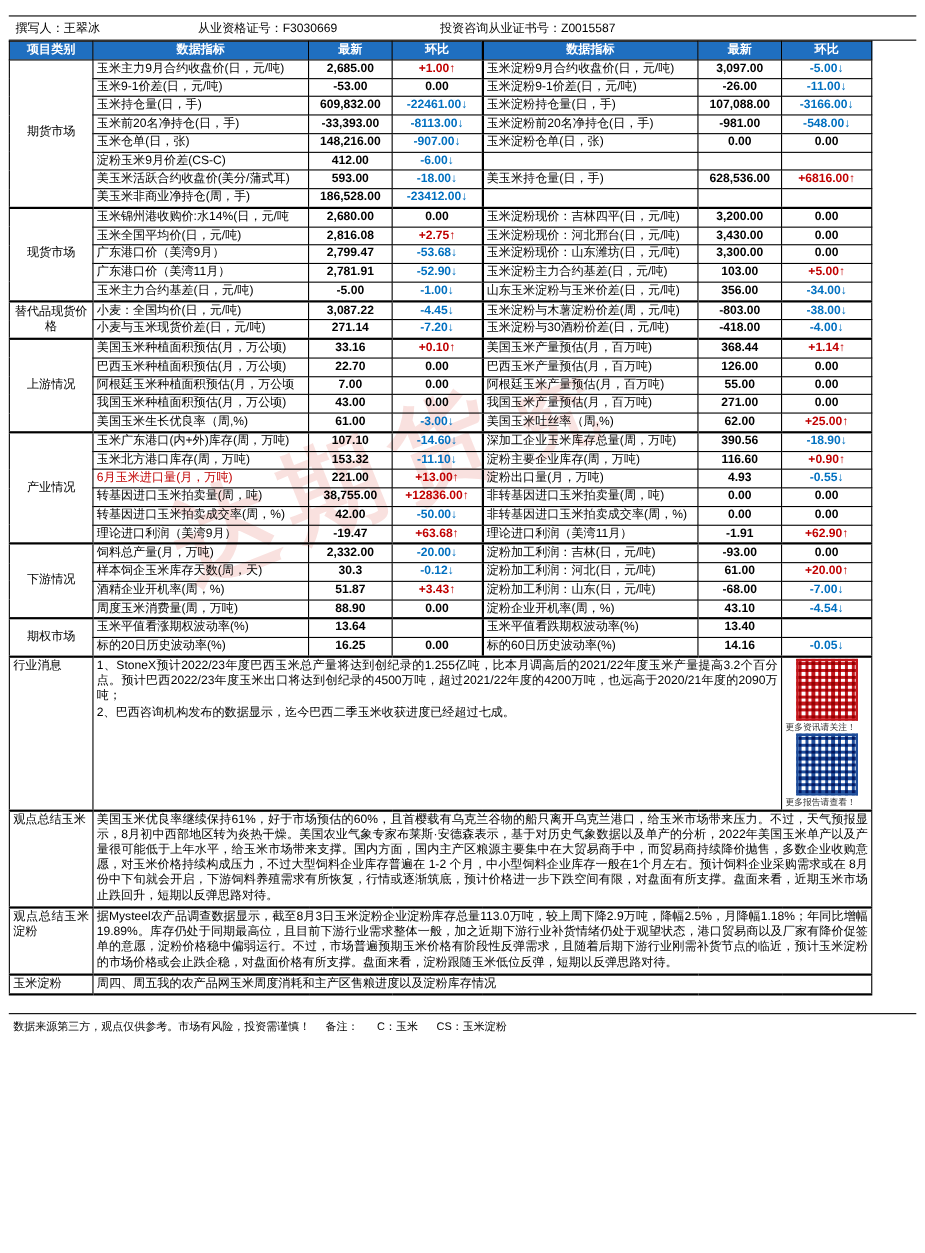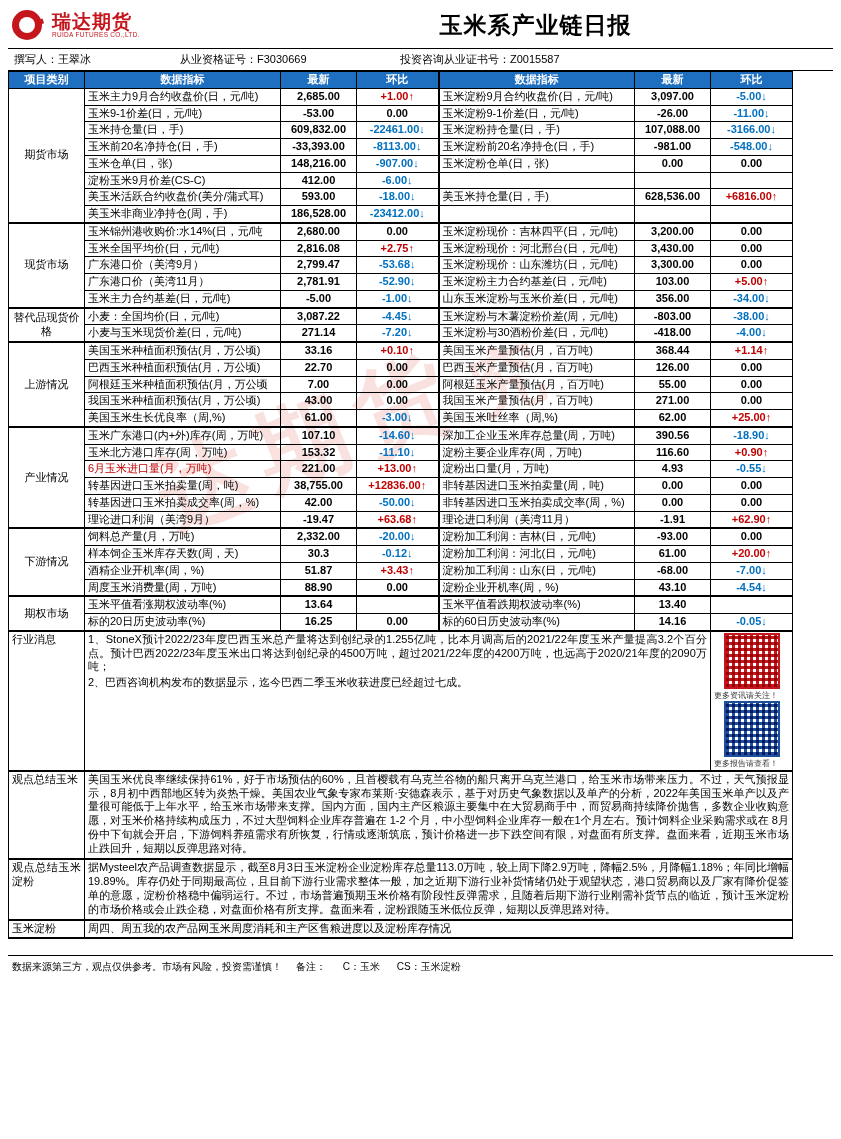--- a/index.html
+++ b/index.html
@@ -76,32 +76,20 @@
 </style>
 </head>
 <body>
 
 <div class="page">
 
   <div class="wm">达期货</div>
   <div class="wm2">究</div>
 
   <div class="header">
-    <div class="logo-wrap">
-      <div class="logo-mark">
-        <div class="c1"></div>
-          <div class="bar"></div>
-          <div class="c2"></div>
-      </div>
-      <div class="logo-text">
-        <div class="logo-cn">瑞达期货</div>
-        <div class="logo-en">RUIDA FUTURES CO.,LTD.</div>
-      </div>
-    </div>
-    <div class="doc-title">玉米系产业链日报</div>
   </div>
 
   <div class="byline">
     <span class="by1">撰写人：王翠冰</span>
     <span class="by2">从业资格证号：F3030669</span>
     <span class="by3">投资咨询从业证书号：Z0015587</span>
   </div>
 
   <table class="main">
     <colgroup>

